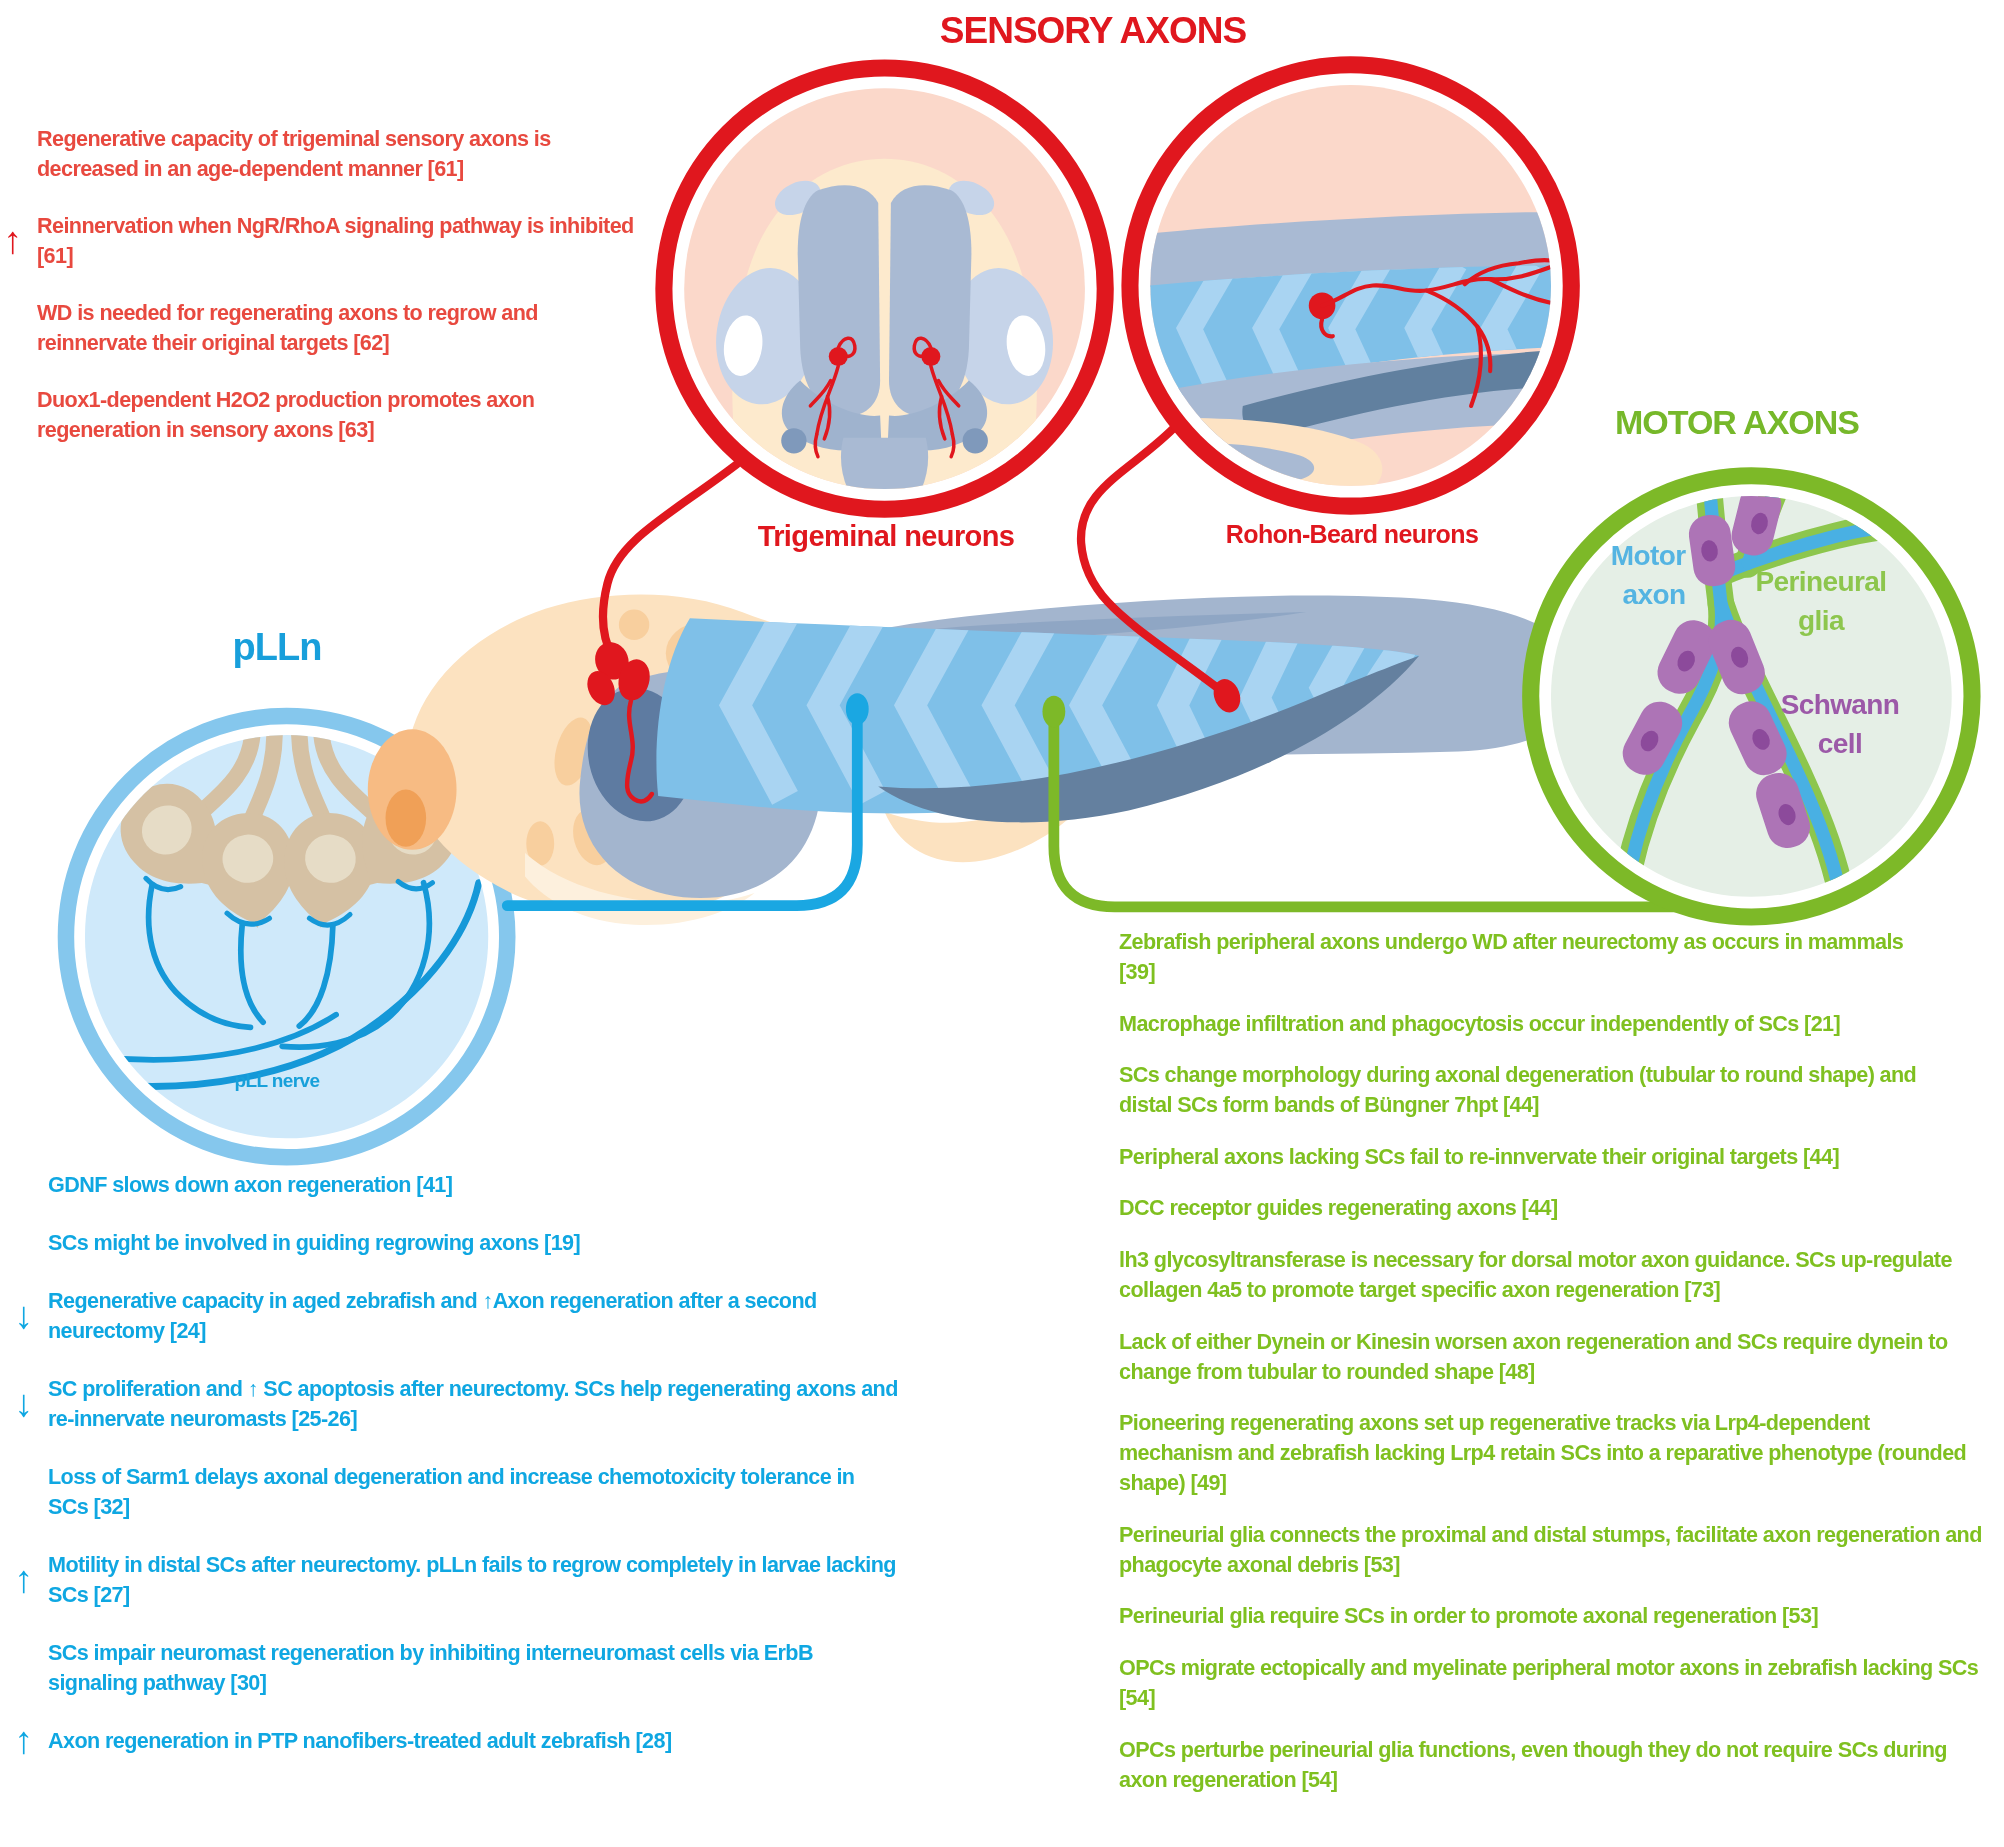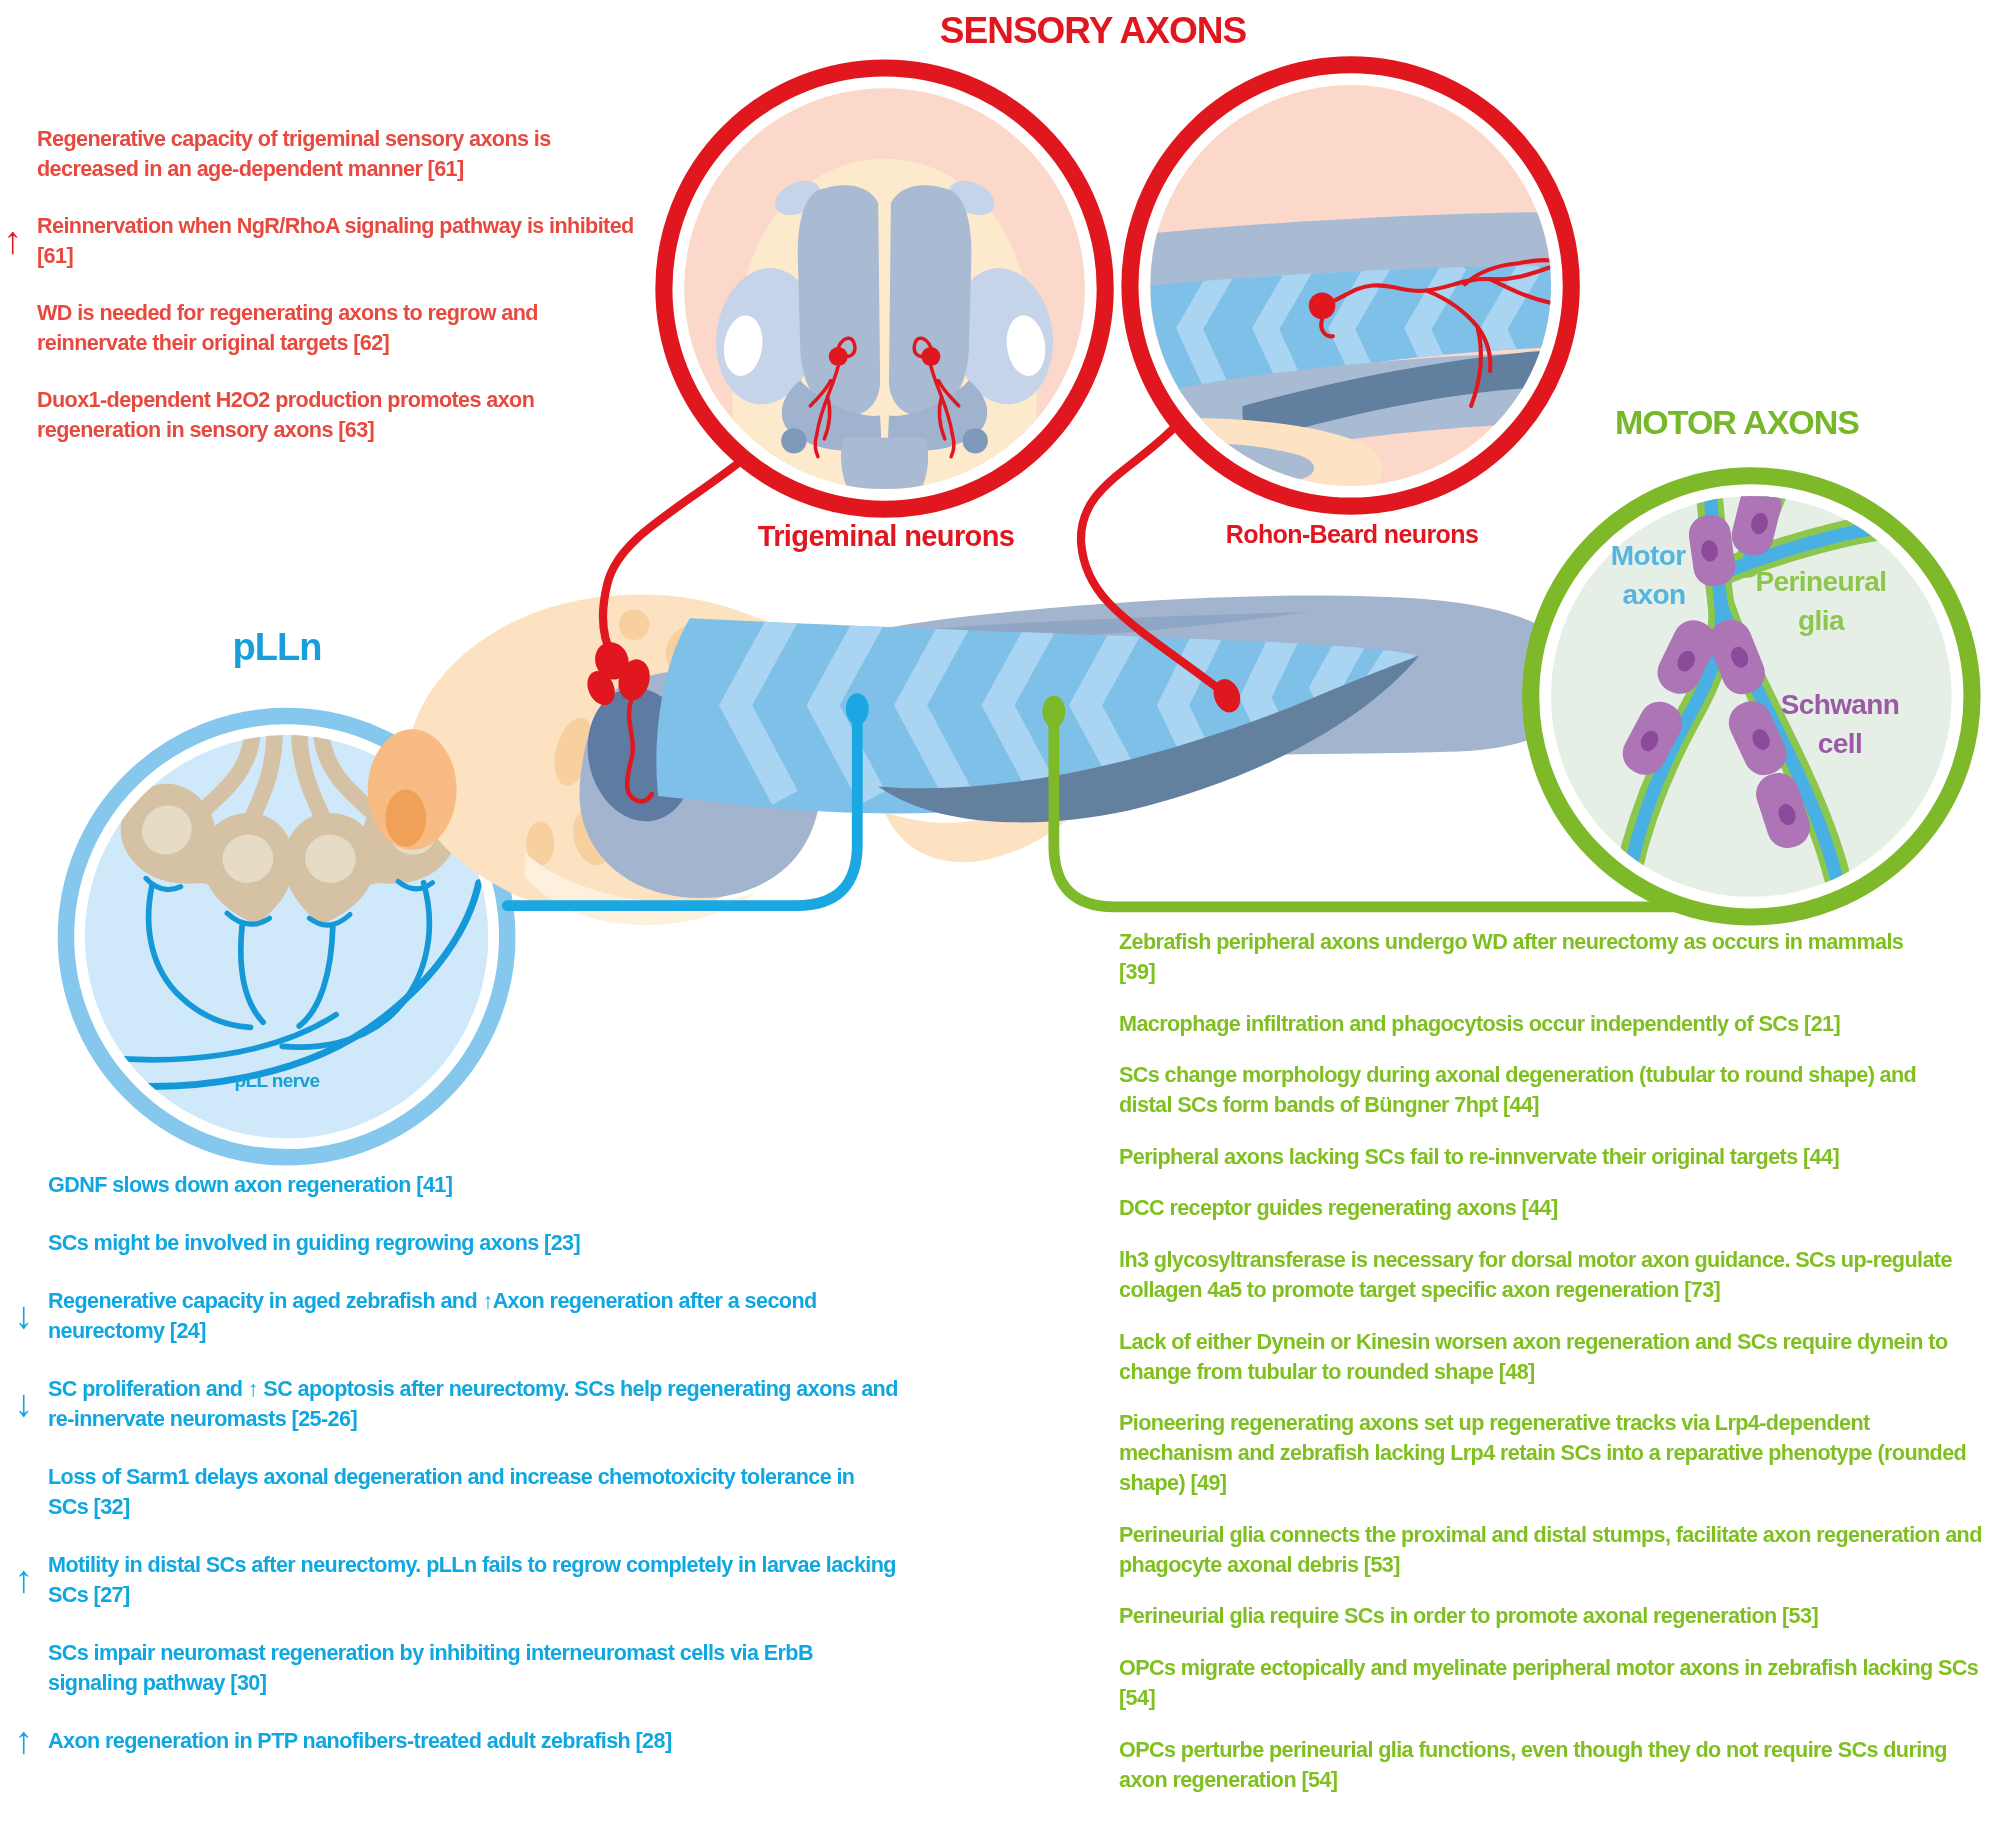--- a/index.html
+++ b/index.html
@@ -296,21 +296,21 @@
 
 <div class="notes red">
   <div class="note"><span class="gut"></span><span class="txt">Regenerative capacity of trigeminal sensory axons is decreased in an age-dependent manner [61]</span></div>
   <div class="note"><span class="gut">↑</span><span class="txt">Reinnervation when NgR/RhoA signaling pathway is inhibited [61]</span></div>
   <div class="note"><span class="gut"></span><span class="txt">WD is needed for regenerating axons to regrow and reinnervate their original targets [62]</span></div>
   <div class="note"><span class="gut"></span><span class="txt">Duox1-dependent H2O2 production promotes axon regeneration in sensory axons [63]</span></div>
 </div>
 
 <div class="notes blue">
   <div class="note b1"><span class="gut"></span><span class="txt">GDNF slows down axon regeneration [41]</span></div>
-  <div class="note b2"><span class="gut"></span><span class="txt">SCs might be involved in guiding regrowing axons [23]</span></div>
+  <div class="note b2"><span class="gut"></span><span class="txt">SCs might be involved in guiding regrowing axons [19]</span></div>
   <div class="note b3"><span class="gut">↓</span><span class="txt">Regenerative capacity in aged zebrafish and ↑Axon regeneration after a second neurectomy [24]</span></div>
   <div class="note b4"><span class="gut">↓</span><span class="txt">SC proliferation and ↑ SC apoptosis after neurectomy. SCs help regenerating axons and re-innervate neuromasts [25-26]</span></div>
   <div class="note b5"><span class="gut"></span><span class="txt">Loss of Sarm1 delays axonal degeneration and increase chemotoxicity tolerance in SCs [32]</span></div>
   <div class="note b6"><span class="gut">↑</span><span class="txt">Motility in distal SCs after neurectomy. pLLn fails to regrow completely in larvae lacking SCs [27]</span></div>
   <div class="note b7"><span class="gut"></span><span class="txt">SCs impair neuromast regeneration by inhibiting interneuromast cells via ErbB signaling pathway [30]</span></div>
   <div class="note b8"><span class="gut">↑</span><span class="txt">Axon regeneration in PTP nanofibers-treated adult zebrafish [28]</span></div>
 </div>
 
 <div class="notes green">
   <div class="note g1">Zebrafish peripheral axons undergo WD after neurectomy as occurs in mammals [39]</div>

